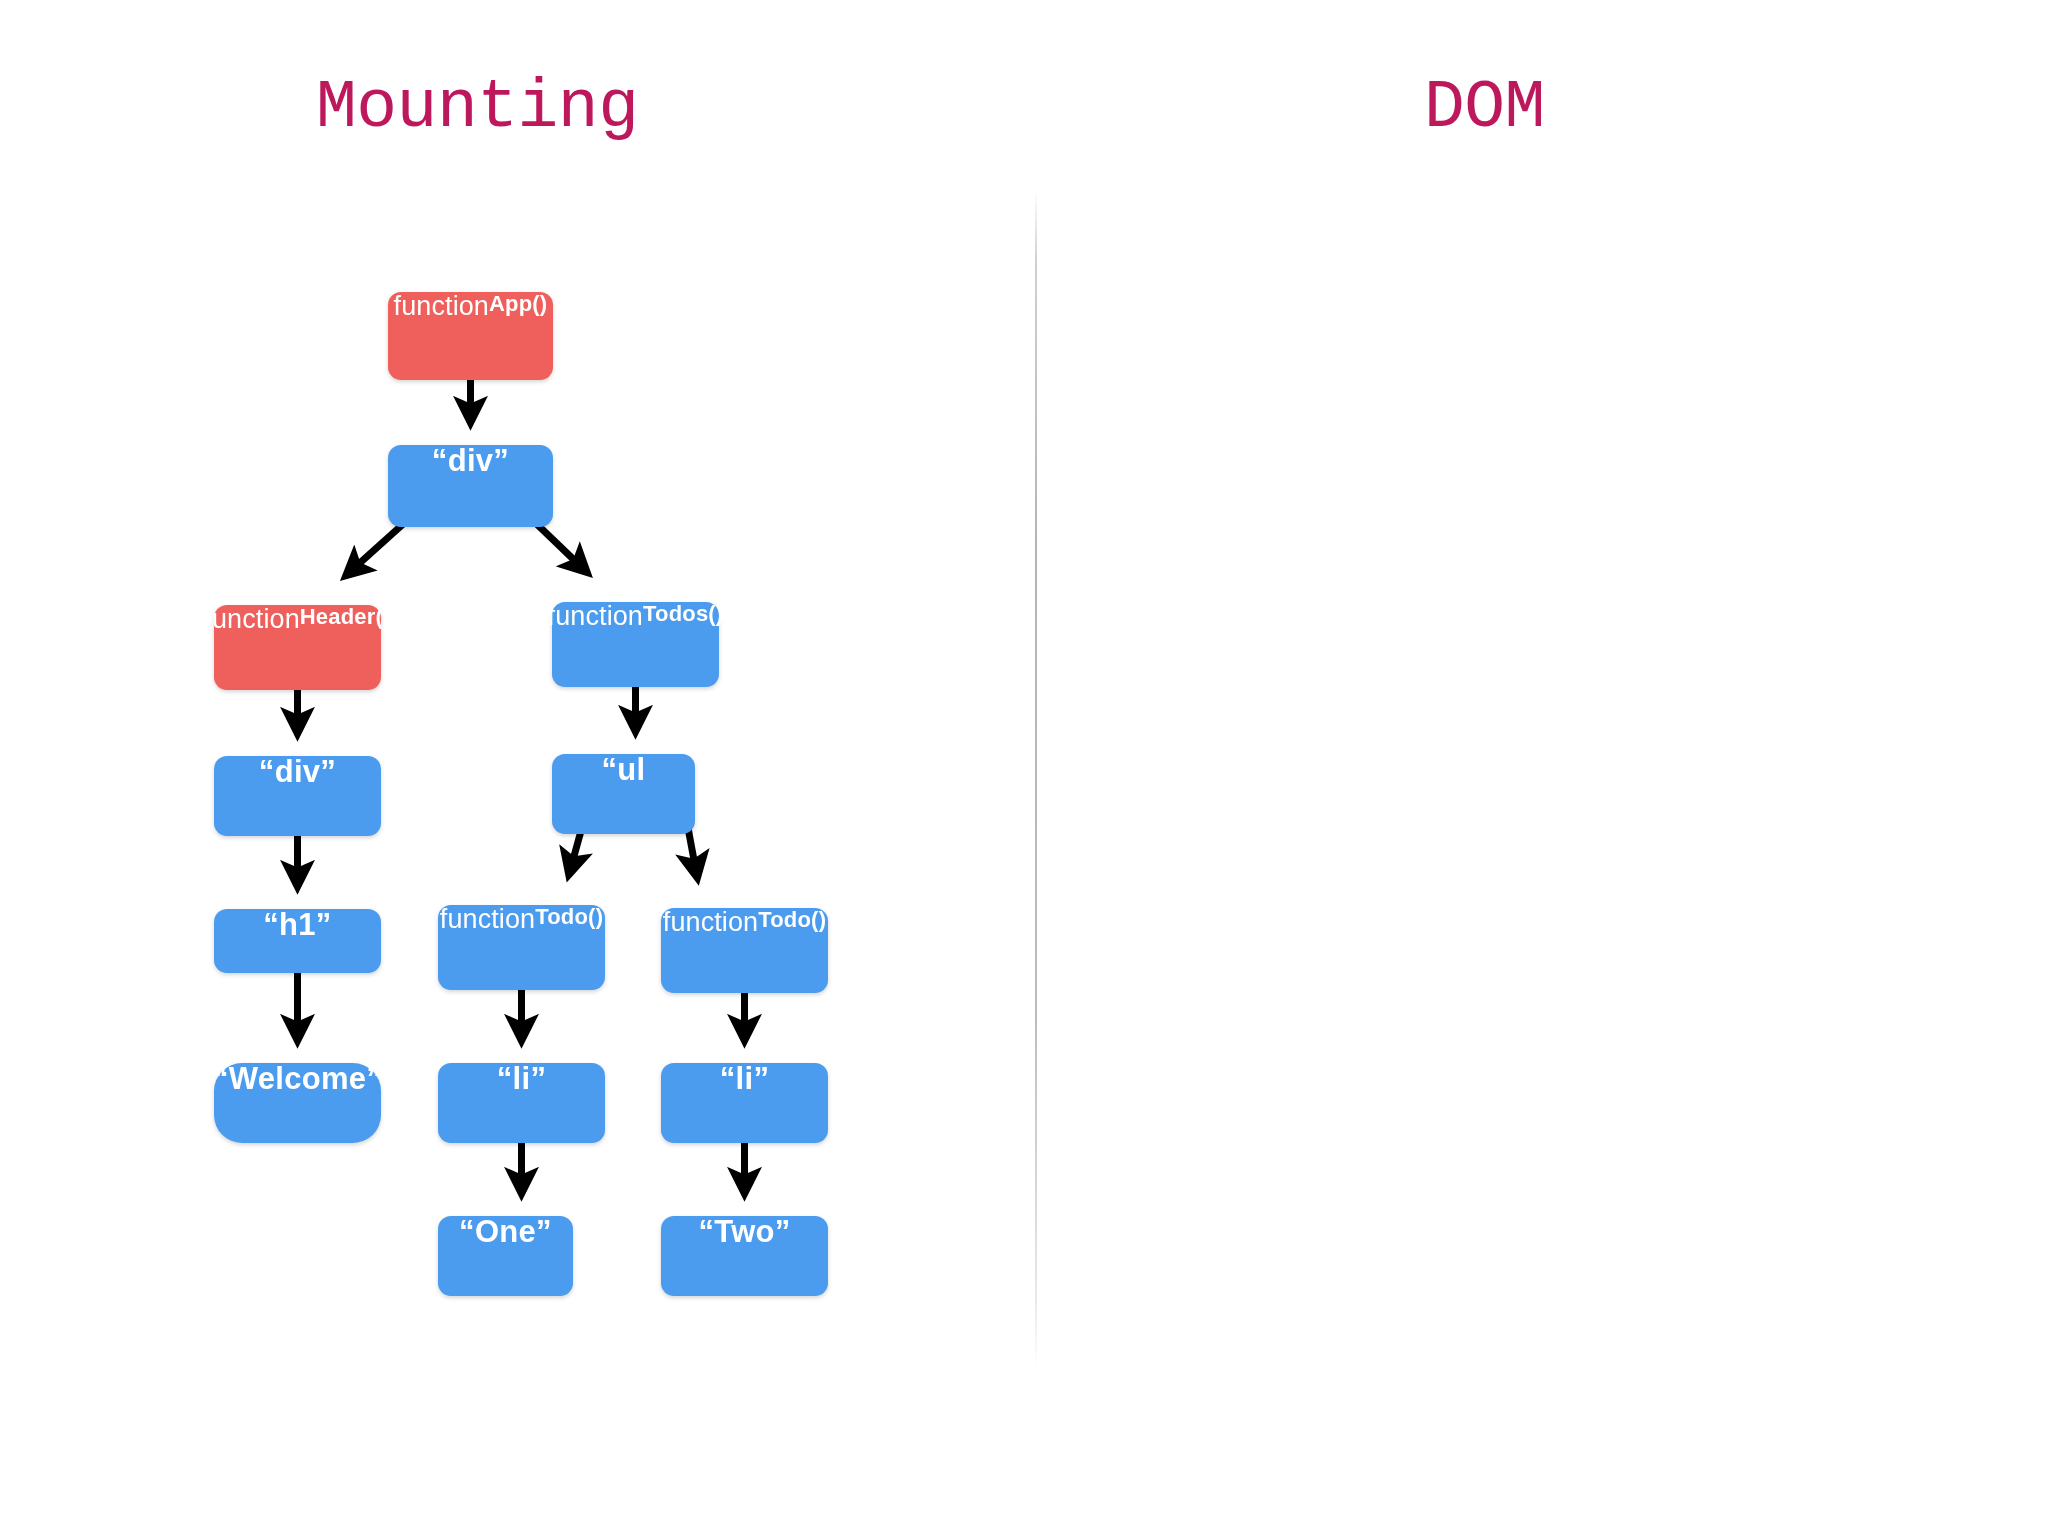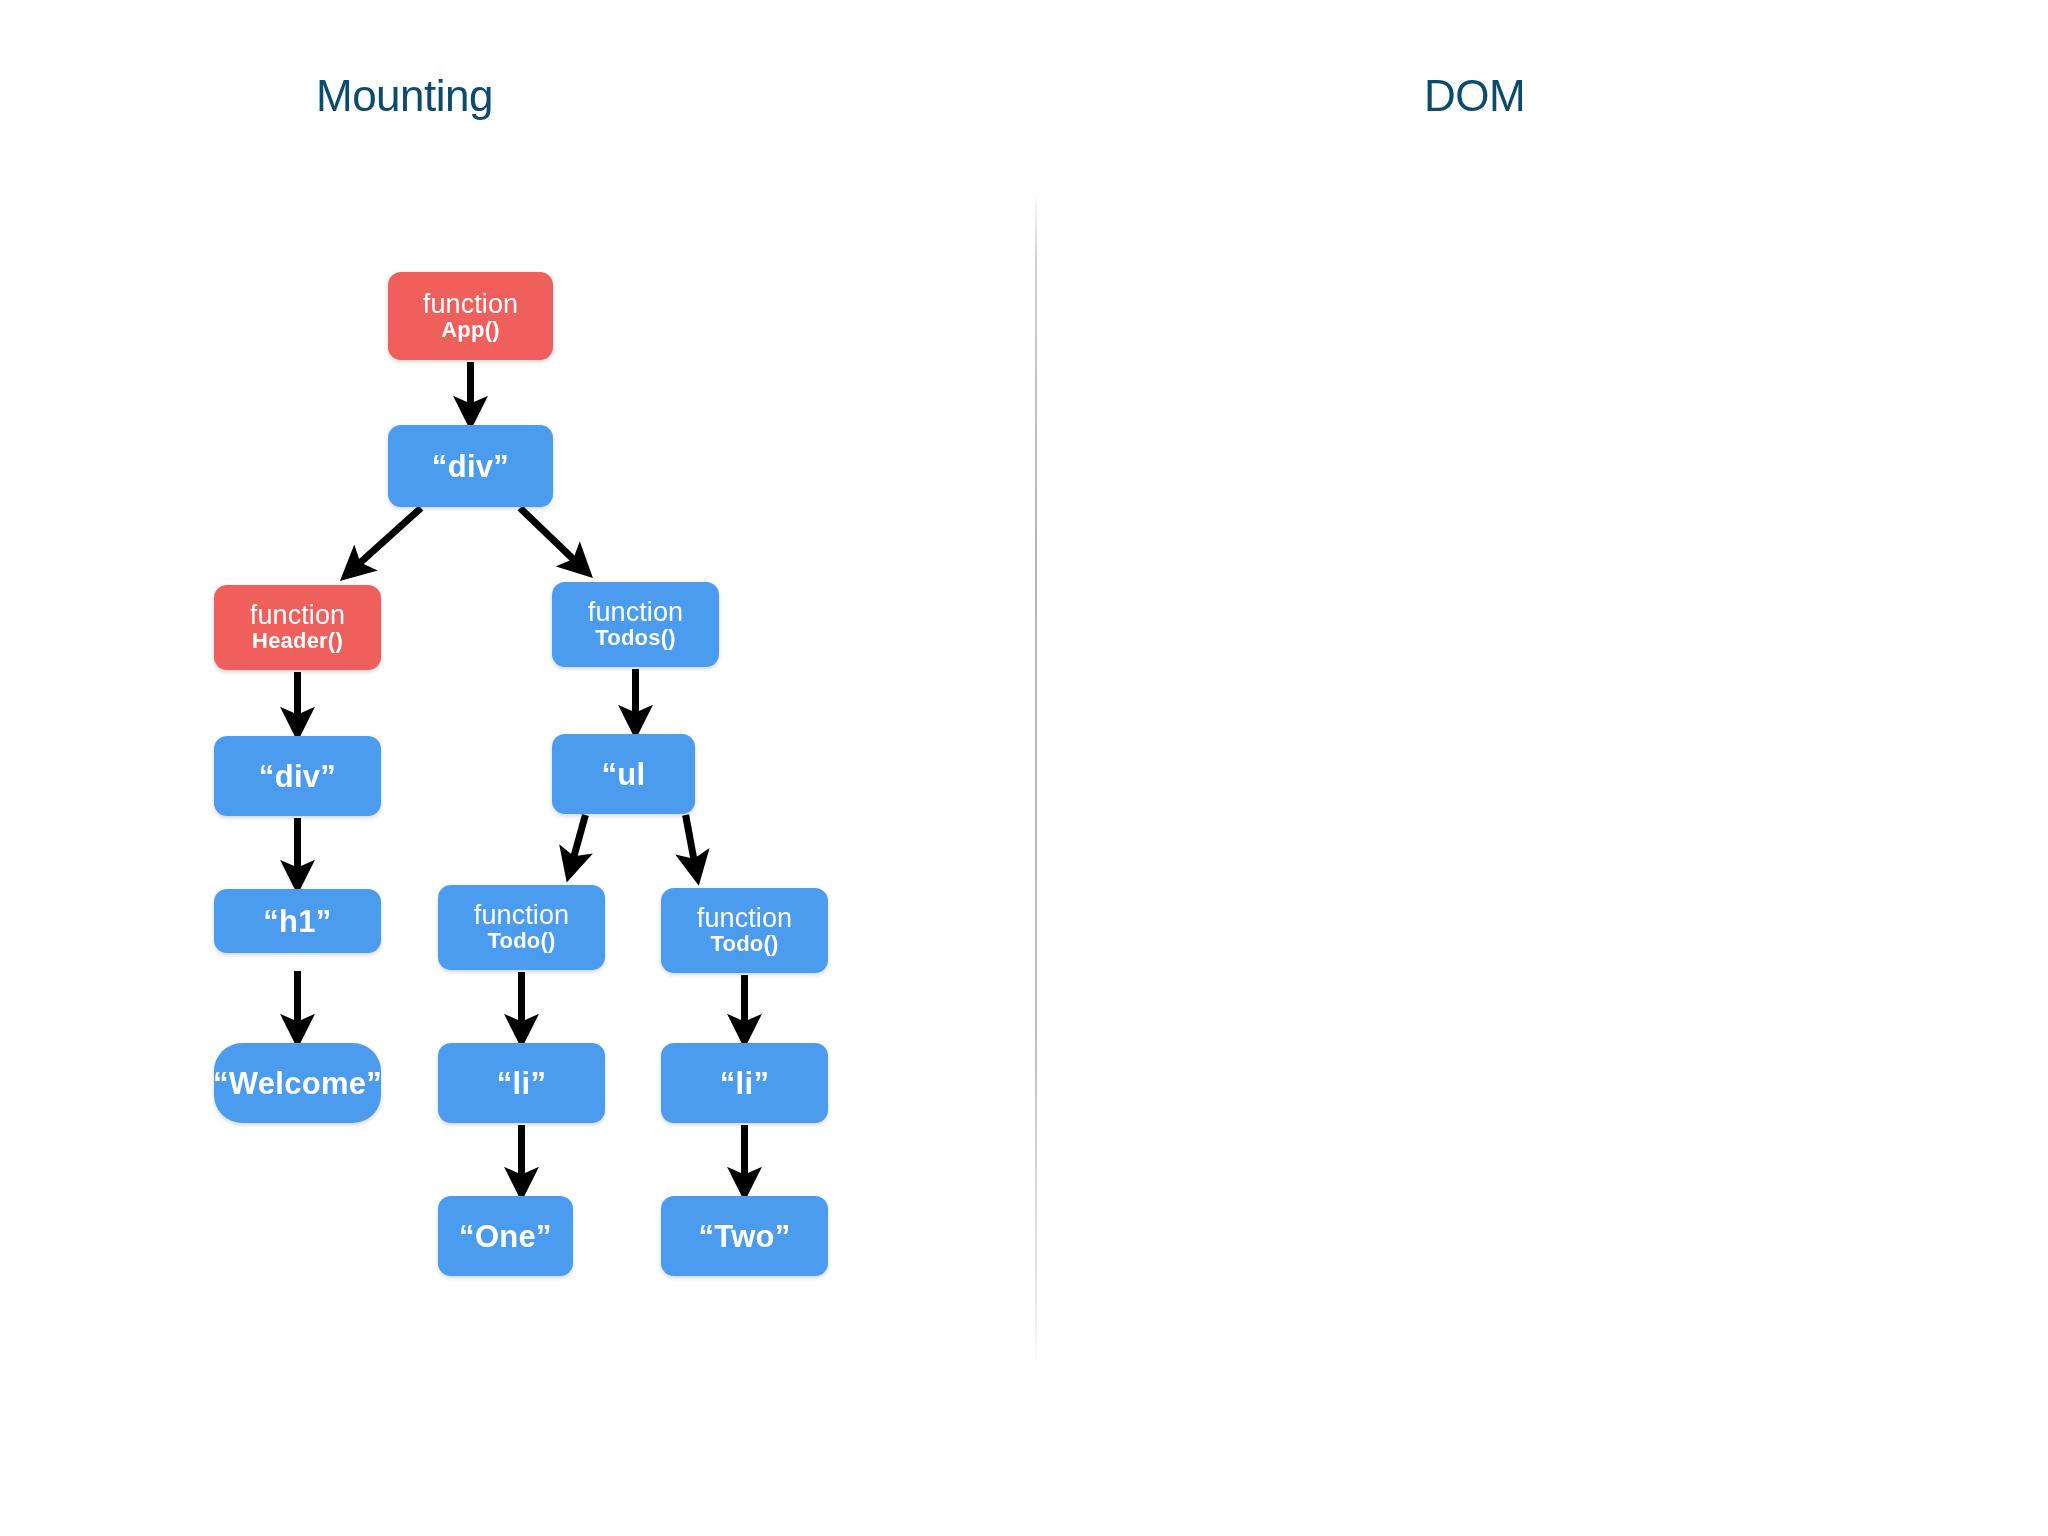--- a/index.html
+++ b/index.html
@@ -12,24 +12,24 @@
     height: 1536px;
     position: relative;
     overflow: hidden;
     font-family: "Liberation Sans", "DejaVu Sans", sans-serif;
     -webkit-font-smoothing: antialiased;
   }
 
   
   .panel-title {
     position: absolute;
-    font-family: Liberation Sans, sans-serif;
+    font-family: Liberation Mono, monospace;
     font-weight: 300;
-    font-size: 44px;
-    color: #0c4a6e;
+    font-size: 68px;
+    color: #be185d;
     letter-spacing: -0.5px;
     white-space: nowrap;
     line-height: 1;
   }
   #title-mounting { left: 316px; top: 74px; }
   #title-dom      { left: 1424px; top: 74px; }
 
   
   #divider {
     position: absolute;
@@ -54,27 +54,28 @@
     height: 1536px;
     pointer-events: none;
   }
 
   
   .node {
     position: absolute;
     border-radius: 13px;
     box-sizing: border-box;
     display: flex;
-    flex-direction: column;
-    align-items: center;
+    flex-direction: row;
+    align-items: flex-start;
     justify-content: center;
     color: #ffffff;
     text-align: center;
     box-shadow: 0 2px 4px rgba(0,0,0,0.17);
     z-index: 3;
+    margin-top: 20px;
   }
   .node.blue { background: #4b9bef; }
   .node.red  { background: #ef5f5c; }
 
   .node .kw {
     font-size: 27px;
     font-weight: 300;
     line-height: 1.04;
     color: #ffffff;
     letter-spacing: 0.1px;

